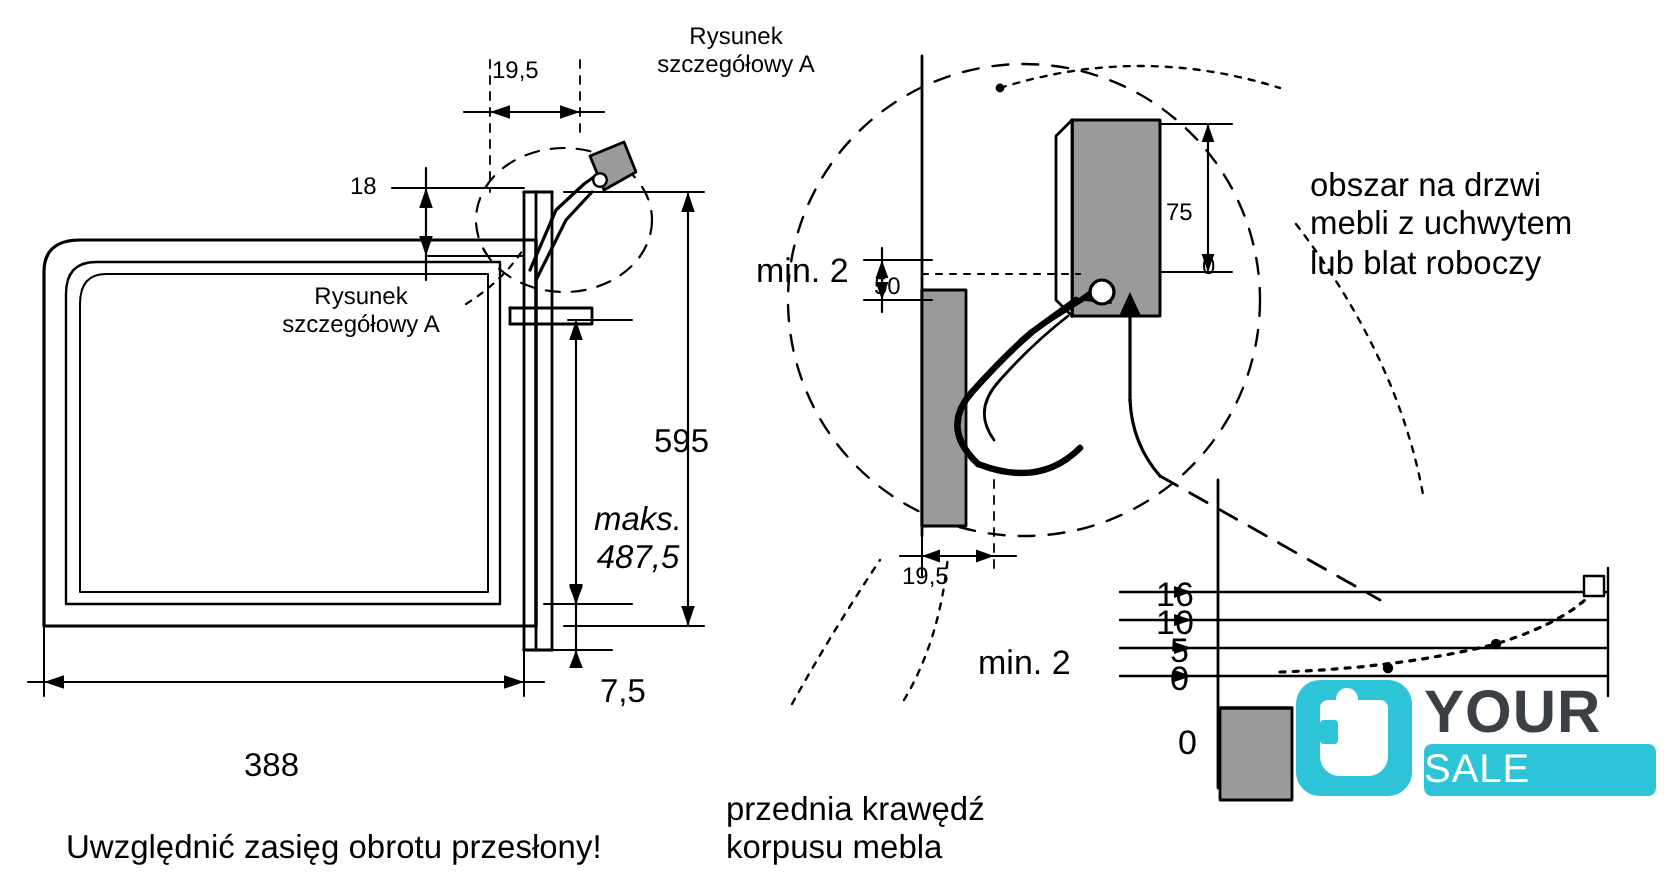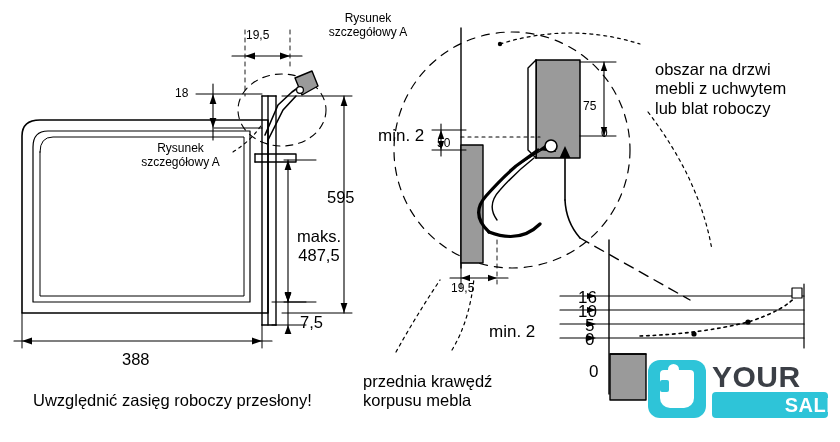--- a/index.html
+++ b/index.html
@@ -24,28 +24,28 @@
   }
   .lbl {
     position: absolute;
     font-family: "Liberation Sans", sans-serif;
     color: #000000;
     white-space: pre;
     line-height: 1.18;
   }
   .lbl.s14 { font-size: 17px; }
   .lbl.s15 { font-size: 12px; }
-  .lbl.s16 { font-size: 16.5px; }
+  .lbl.s16 { font-size: 16.5px; margin-top: 24px; }
   .center { text-align: center; }
 
   
   #logo {
     position: absolute;
     left: 648px;
-    top: 358px;
+    top: 338px;
     width: 182px;
     height: 66px;
   }
   #logo .badge {
     position: absolute;
     left: 0;
     top: 2px;
     width: 58px;
     height: 58px;
     background: #2ec4d8;
@@ -94,23 +94,23 @@
     width: 116px;
     height: 26px;
     background: #2ec4d8;
     border-radius: 4px;
   }
   #logo .word-sale span {
     position: absolute;
     left: 0;
     top: 2px;
     width: 128px;
-    text-align: right;
+    text-align: left;
     font-size: 20px;
-    font-weight: bold;
+    font-weight: normal;
     color: #ffffff;
     letter-spacing: 0.5px;
   }
 </style>
 </head>
 <body>
 
 <div id="root">
 
   <svg class="diagram" viewBox="0 0 840 442">
@@ -252,37 +252,37 @@
 
   <div class="lbl s15 center" style="left:246px; top:28px;">19,5</div>
   <div class="lbl s15" style="left:175px; top:86px;">18</div>
 
   <div class="lbl s15 center" style="left:303px; top:11px; width:130px;">Rysunek
 szczegółowy A</div>
   <div class="lbl s15 center" style="left:103px; top:141px; width:155px;">Rysunek
 szczegółowy A</div>
 
   <div class="lbl s16" style="left:327px; top:188px;">595</div>
-  <div class="lbl s16 center" style="left:284px; top:227px; width:70px;">maks.
+  <div class="lbl s16 center" style="left:284px; top:227px; width:70px;font-style:italic;">maks.
 487,5</div>
   <div class="lbl s16" style="left:300px; top:313px;">7,5</div>
   <div class="lbl s16" style="left:122px; top:350px;">388</div>
 
   <div class="lbl s14" style="left:378px; top:126px;">min. 2</div>
   <div class="lbl s15" style="left:437px; top:136px;">50</div>
   <div class="lbl s15" style="left:583px; top:99px;">75</div>
   <div class="lbl s15" style="left:601px; top:126px;">0</div>
   <div class="lbl s15" style="left:451px; top:281px;">19,5</div>
 
   <div class="lbl s16" style="left:655px; top:60px;">obszar na drzwi
 mebli z uchwytem
 lub blat roboczy</div>
   <div class="lbl s16" style="left:363px; top:372px;">przednia krawędź
 korpusu mebla</div>
-  <div class="lbl s16" style="left:33px; top:391px;">Uwzględnić zasięg roboczy przesłony!</div>
+  <div class="lbl s16" style="left:33px; top:391px;">Uwzględnić zasięg obrotu przesłony!</div>
 
   <div class="lbl s14" style="left:578px; top:288px;">16</div>
   <div class="lbl s14" style="left:578px; top:302px;">10</div>
   <div class="lbl s14" style="left:585px; top:316px;">5</div>
   <div class="lbl s14" style="left:489px; top:322px;">min. 2</div>
   <div class="lbl s14" style="left:585px; top:330px;">0</div>
   <div class="lbl s14" style="left:589px; top:362px;">0</div>
 
   <div id="logo">
     <div class="badge">

